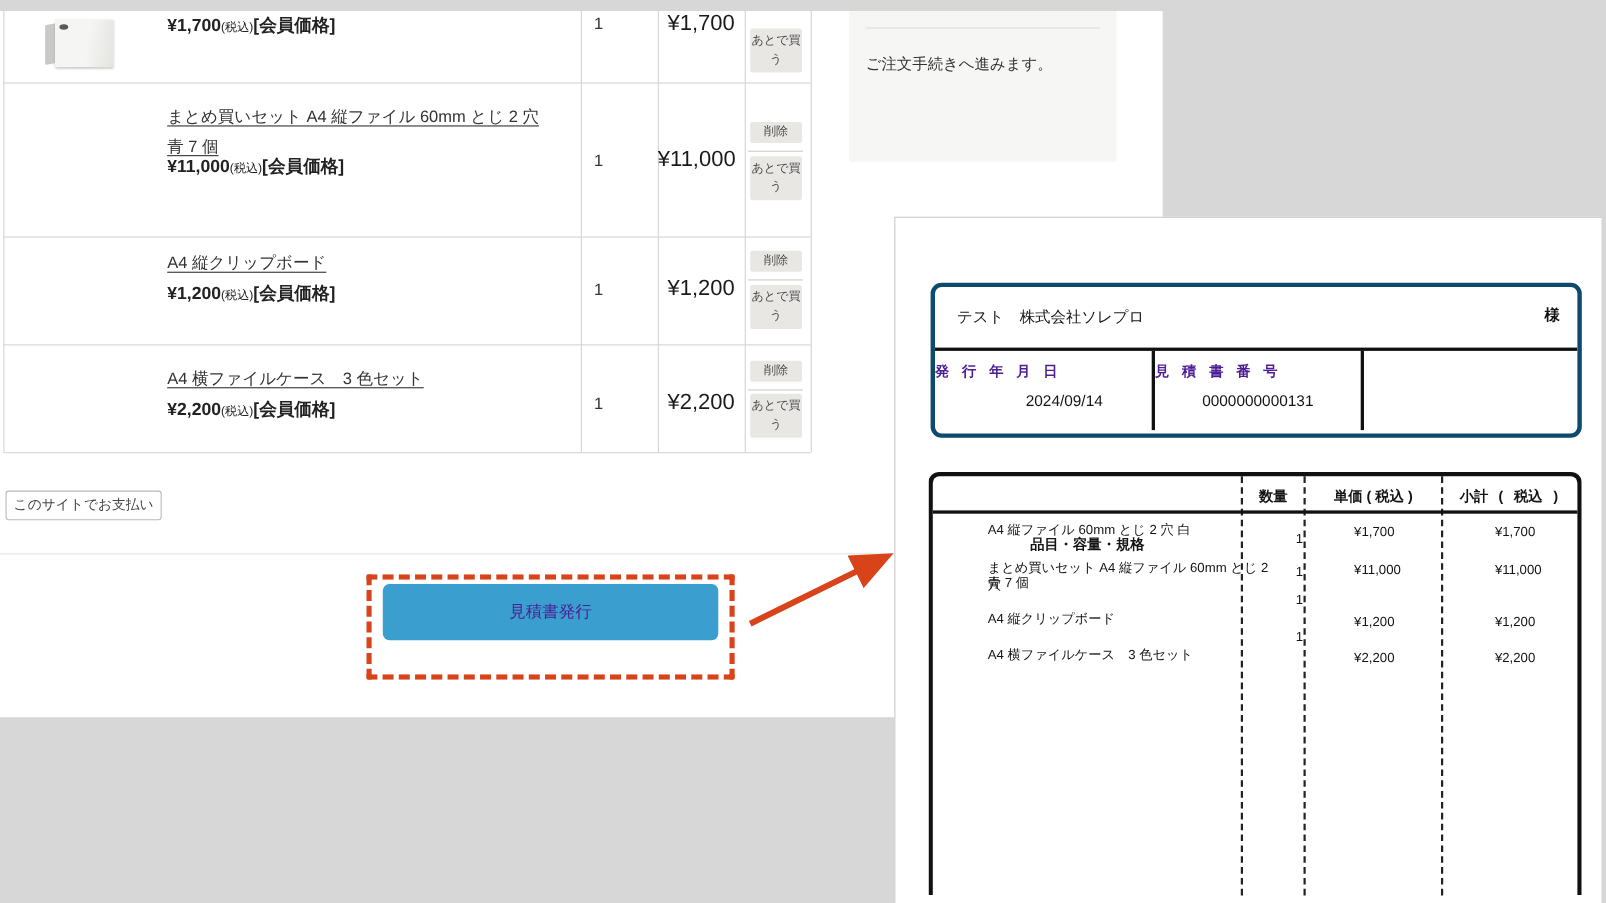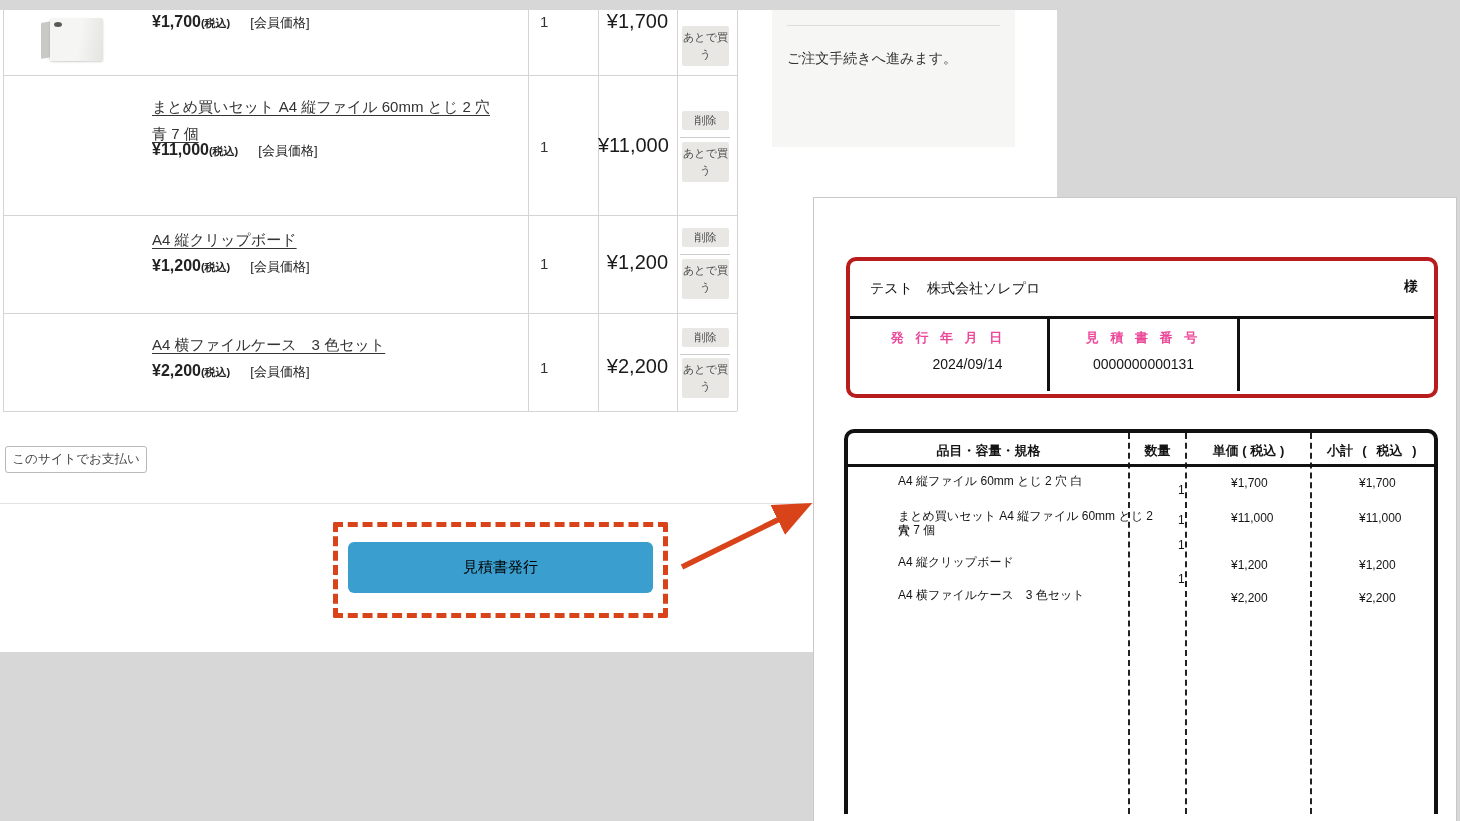--- a/index.html
+++ b/index.html
@@ -8,57 +8,57 @@
   .abs { position:absolute; }
 
   
   .content { position:absolute; left:0; top:10px; width:1057px; height:642px; background:#fff; z-index:1; }
 
   .vline { position:absolute; width:1px; background:#d4d4d4; }
   .hline { position:absolute; height:1px; background:#d4d4d4; }
 
   .name-link { font-size:15px; color:#333; text-decoration:underline; text-underline-offset:3px; display:block; line-height:1.8; }
   .price-line { font-size:16px; font-weight:bold; color:#222; white-space:nowrap; }
-  .price-line .tax { font-size:11px; font-weight:bold;margin-top:32px; }
-  .price-line .member { font-size:13px; font-weight:normal;margin-left:20px; }
+  .price-line .tax { font-size:11px; font-weight:normal;margin-top:32px; }
+  .price-line .member { font-size:16px; font-weight:bold; }
   .qty-val { font-size:15px; color:#333; }
   .subtotal-val { font-size:20px; font-weight:500; color:#1a1a1a; text-align:right; width:70px; }
 
   .mini-btn { position:absolute; width:47px; background:#e9e7e4; color:#4a4a4a; text-align:center;
               border:none; border-radius:2px; cursor:pointer; }
   .del-btn { height:19px; font-size:11px; line-height:19px; }
   .later-btn { height:40px; font-size:11px; line-height:1.55; padding:3px 1px; line-break:anywhere; word-break:break-all; }
   .btn-divider { position:absolute; width:50px; height:1px; background:#ccc; }
 
   .continue-btn { position:absolute; left:5px; top:436px; width:142px; height:27px; background:#fff;
                   border:1px solid #b9b9b9; border-radius:3px; font-size:12.5px; color:#444; cursor:pointer; }
 
   
   .panel { position:absolute; left:772px; top:0; width:243px; height:137px; background:#f6f6f4; }
   .pay-btn { position:absolute; left:16px; top:67px; width:209px; height:50px; border:none; border-radius:4px;
              background:var(--accent-blue); color:#fff; font-size:14px; font-weight:bold; cursor:pointer; }
 
   
-  .quote-btn { position:absolute; left:348px; top:532px; width:305px; height:51px; border:none; border-radius:6px;
-               background:var(--accent-blue); color:#000000; font-size:15px; cursor:pointer; }
+  .quote-btn { position:absolute; left:348px; top:521px; width:305px; height:51px; border:none; border-radius:6px;
+               background:var(--accent-blue); color:#4c1d95; font-size:15px; cursor:pointer; }
   .dash-box { position:absolute; left:333px; top:512px; width:335px; height:96px;
               border:5px dashed var(--annotation-orange); border-radius:2px; pointer-events:none; }
 
   
   .doc { position:absolute; left:813px; top:197px; width:644px; height:630px; background:#fff;
          border:1px solid #c9c9cd; z-index:10; }
   .doc-title { position:absolute; left:30px; top:24px; width:594px; text-align:center;
                font-size:21px; font-weight:bold; color:#141414; letter-spacing:14px; text-indent:14px; }
   .infobox { position:absolute; left:32px; top:59px; width:592px; height:141px;
-             border:4px solid #b91c1c; border-radius:10px; overflow:hidden; }
+             border:4px solid #0c4a6e; border-radius:10px; overflow:hidden; }
   .ib-row1 { position:relative; height:58px; border-bottom:3px solid #111; }
   .ib-row2 { position:relative; height:72px; }
   .ib-vline { position:absolute; top:0; bottom:0; width:3px; background:#111; }
-  .ib-label { position:absolute; top:10px; text-align:center; font-size:13px; font-weight:bold;
-              letter-spacing:4px; color:#ec4899; }
+  .ib-label { position:absolute; top:10px; font-size:13px; font-weight:bold;
+              letter-spacing:4px; color:#4c1d95; }
   .ib-value { position:absolute; top:37px; text-align:center; font-size:14px; color:#141414; }
 
   .qtable { position:absolute; left:30px; top:231px; width:594px; height:385px;
             border:4px solid #111; border-bottom:none; border-radius:10px 10px 0 0; }
   .qt-dash { position:absolute; top:0; bottom:0; border-left:2px dashed #222; }
   .qt-header { position:relative; height:34px; border-bottom:3px solid #111; }
   .qt-h { position:absolute; top:9px; text-align:center; font-size:13px; font-weight:bold; color:#141414; }
   .qt-body { position:relative; height:344px;margin-left:40px; }
   .qt-name { position:absolute; left:10px; width:262px; font-size:12px; color:#141414; line-height:1.25; }
   .qt-qty  { position:absolute; left:290px; font-size:12px; color:#141414; }
@@ -175,21 +175,21 @@
       <span class="ib-value" style="left:200px; width:187px;">0000000000131</span>
     </div>
   </div>
 
   <div class="qtable">
     <div class="qt-dash" style="left:280px;"></div>
     <div class="qt-dash" style="left:337px;"></div>
     <div class="qt-dash" style="left:462px;"></div>
 
     <div class="qt-header">
-      <span class="qt-h" style="left:0; width:281px;">品目・容量・規格</span>
+      <span class="qt-h" style="left:0; width:281px;margin-top:44px;">品目・容量・規格</span>
       <span class="qt-h" style="left:281px; width:57px;">数量</span>
       <span class="qt-h" style="left:338px; width:125px;">単価 ( 税込 )</span>
       <span class="qt-h" style="left:463px; width:123px;font-family:Liberation Mono, monospace;">小計 ( 税込 )</span>
     </div>
 
     <div class="qt-body">
       <span class="qt-name" style="top:7px;">A4 縦ファイル 60mm とじ 2 穴 白</span>
       <span class="qt-name" style="top:42px;">まとめ買いセット A4 縦ファイル 60mm とじ 2 穴</span>
       <span class="qt-name" style="top:56px;">青 7 個</span>
       <span class="qt-name" style="top:88px;">A4 縦クリップボード</span>

